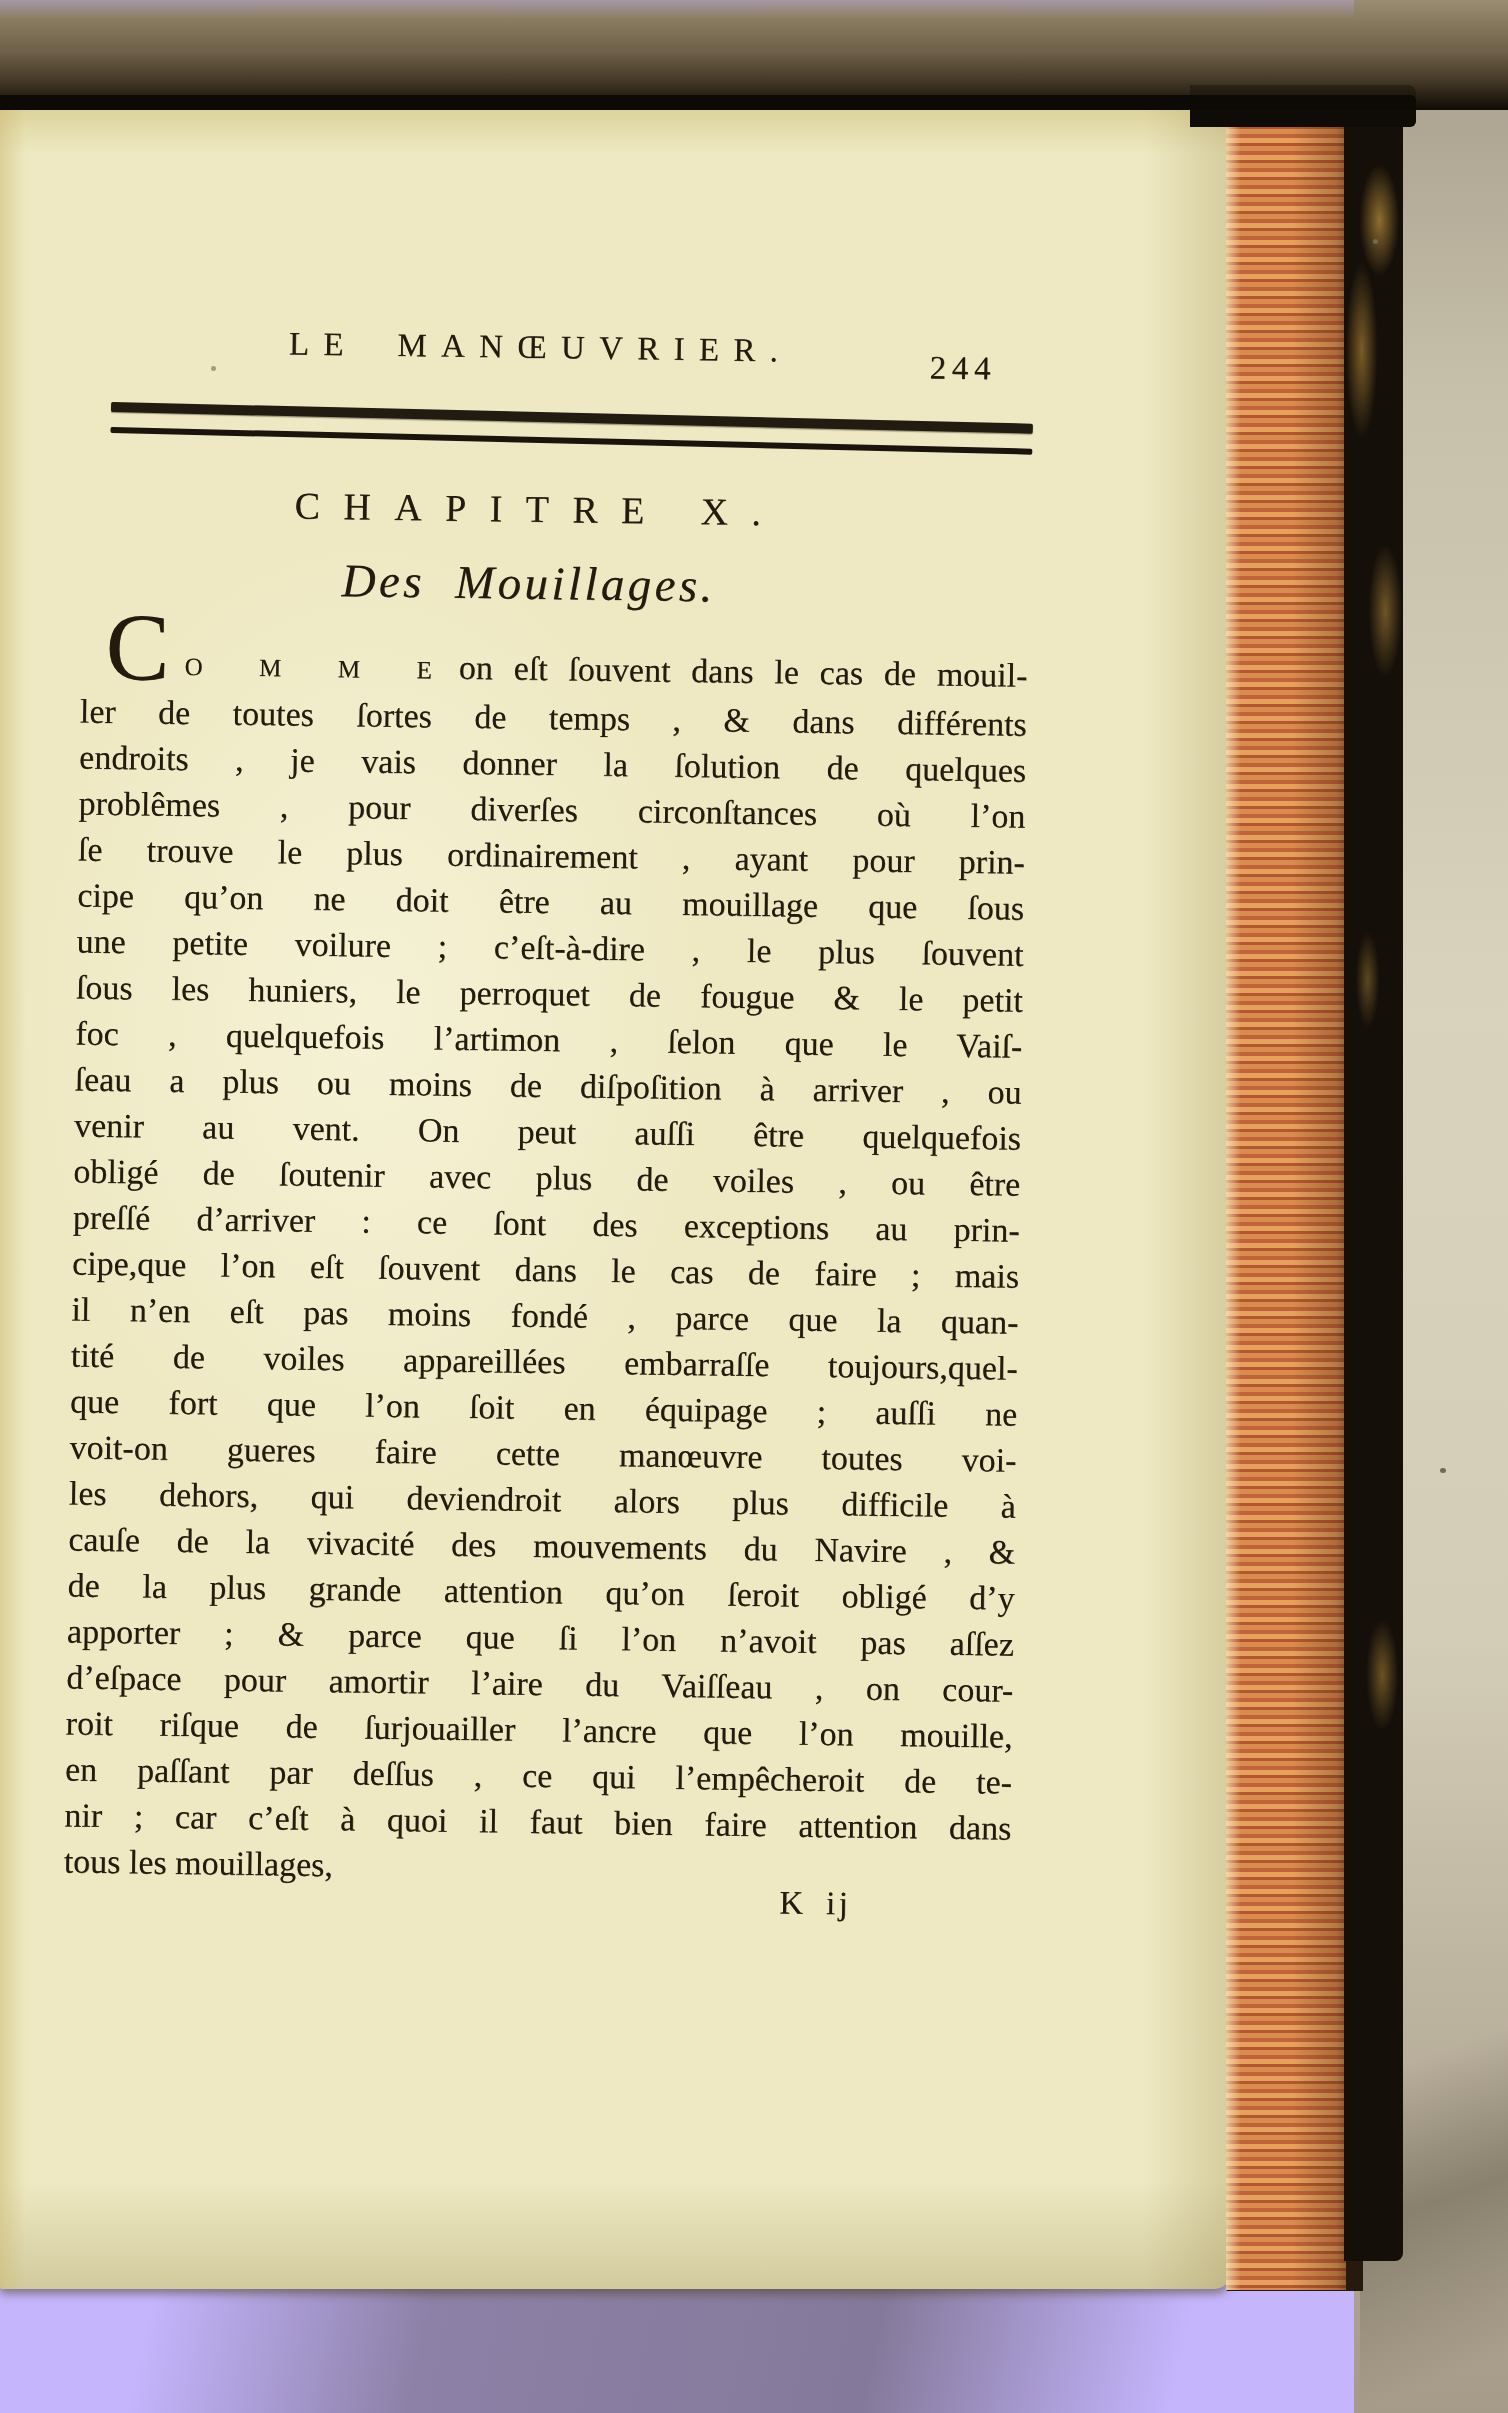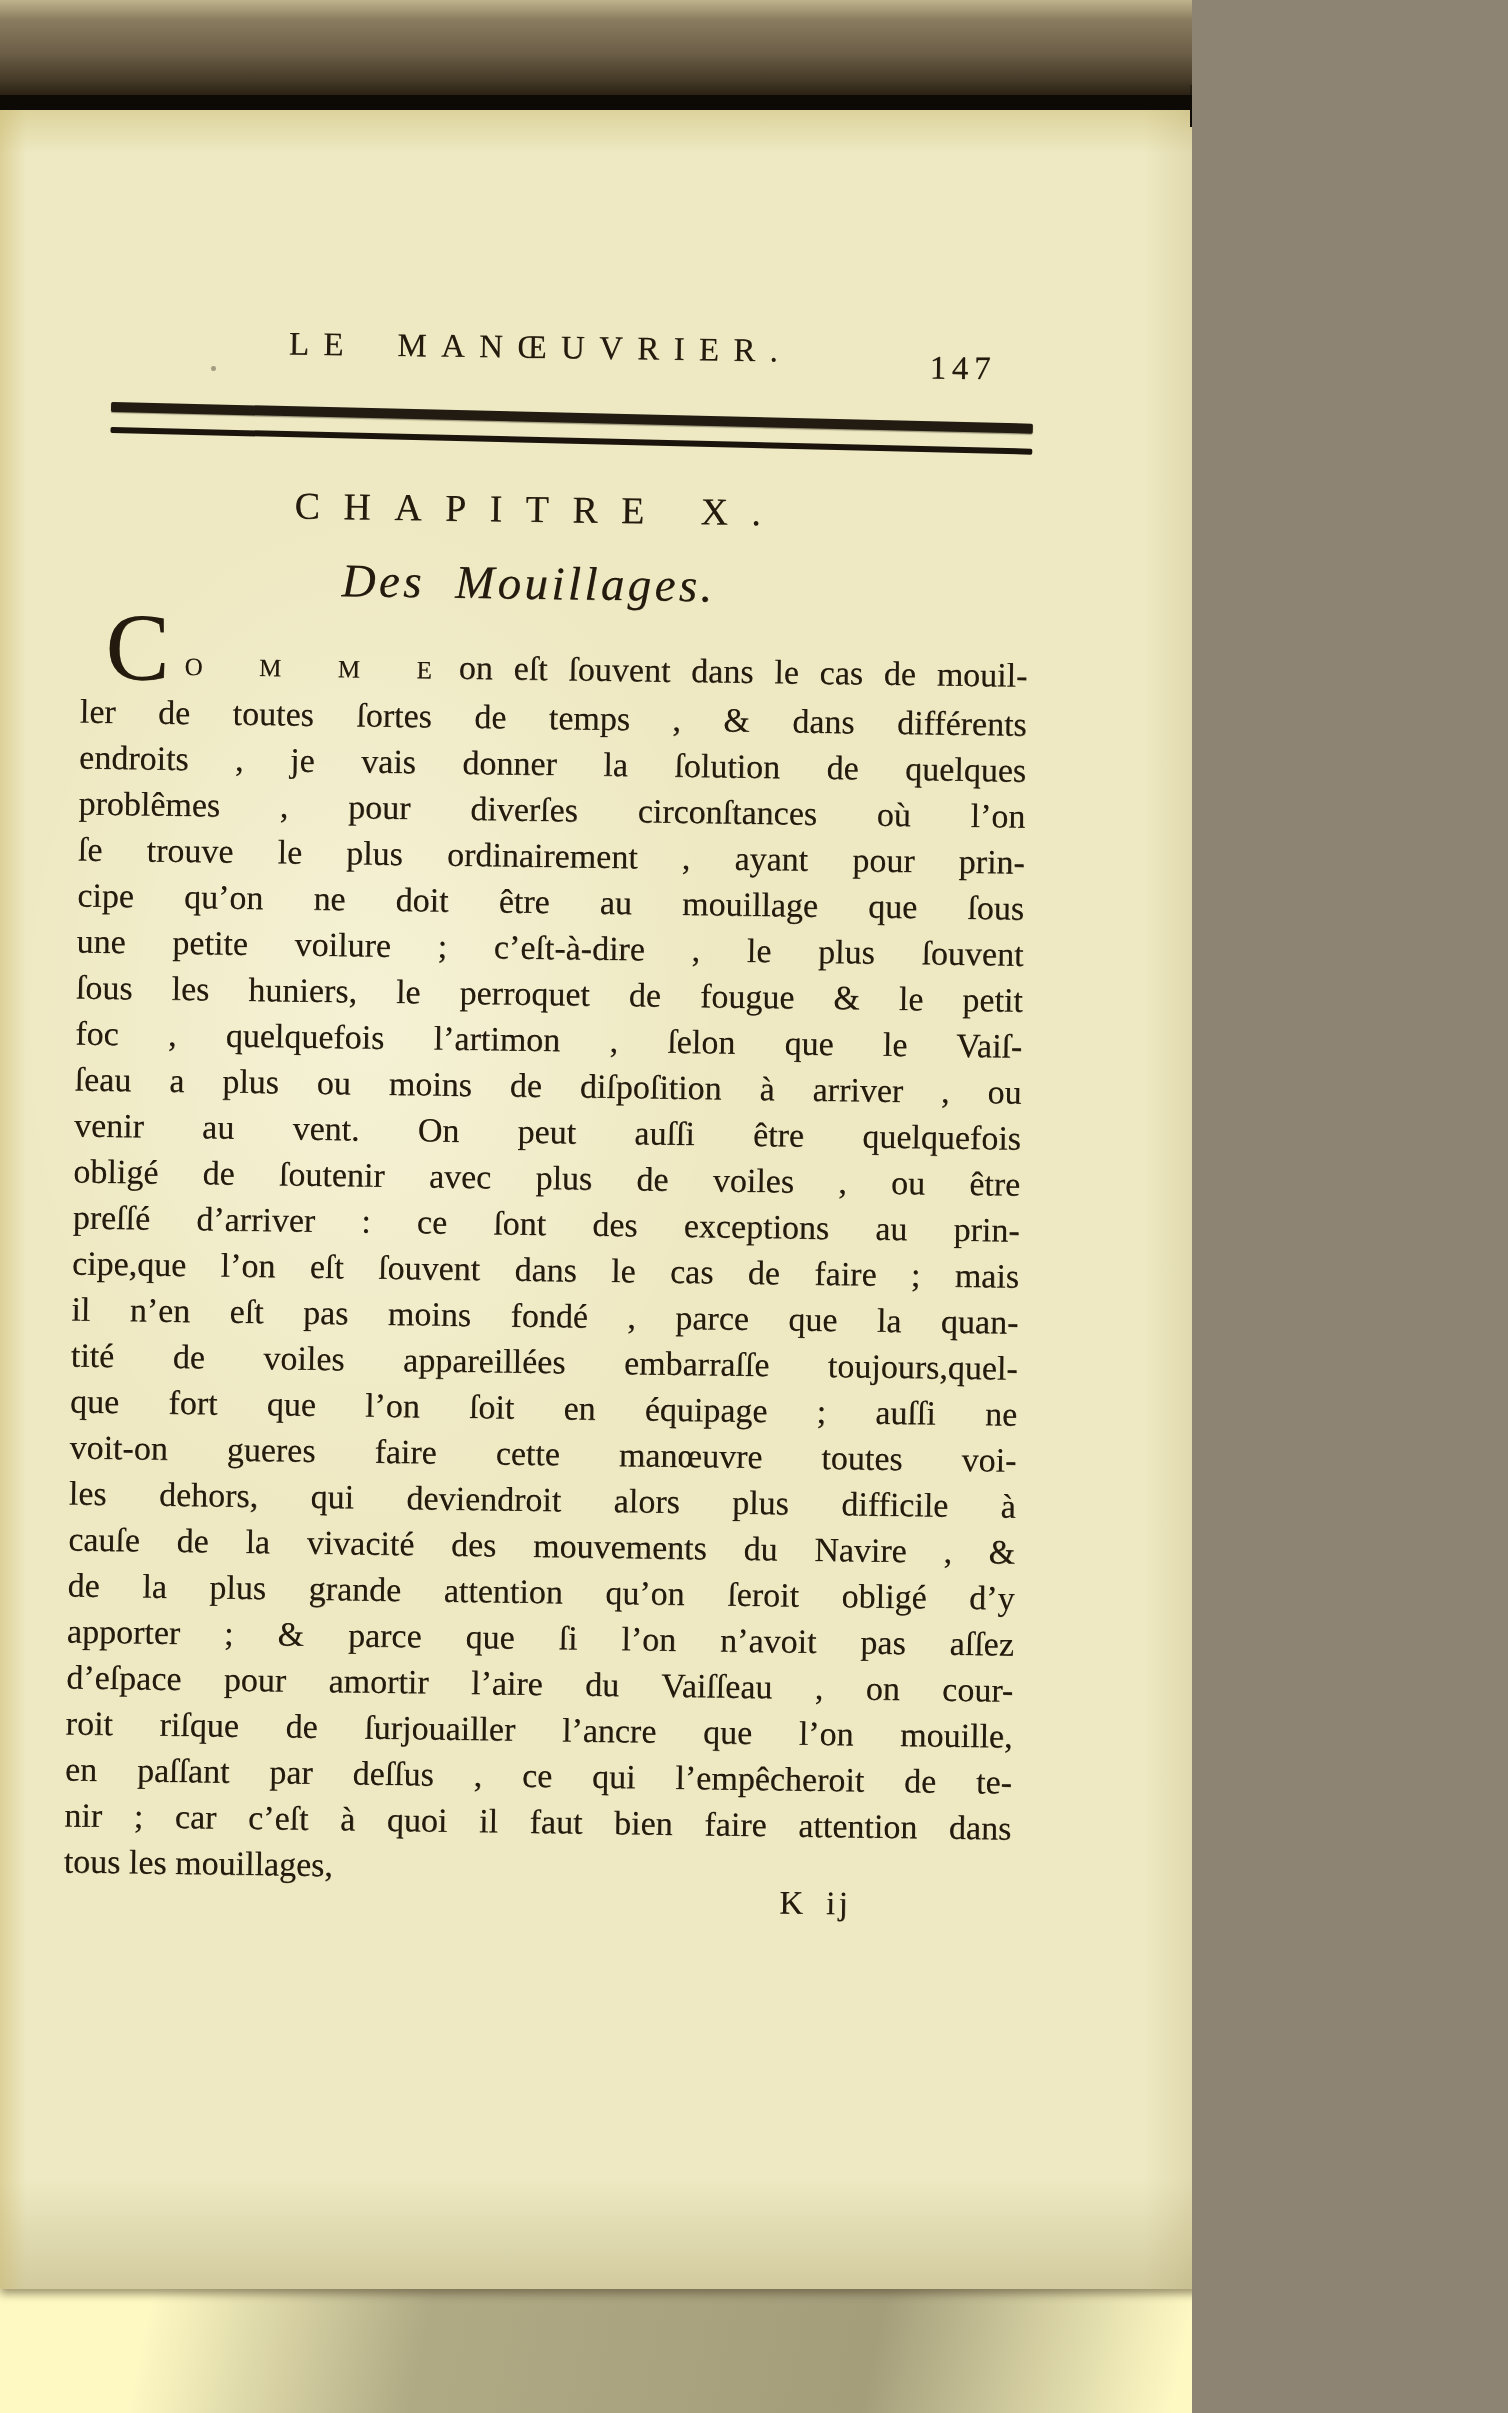--- a/index.html
+++ b/index.html
@@ -1,17 +1,17 @@
 <!DOCTYPE html>
 <html style="font-size:9.1px"><head>
 <meta charset="utf-8">
 <style>
   html,body{margin:0;padding:0;background:#8d8474;}
-  #screen{position:relative;width:1192px;height:2413px;overflow:hidden;
-          background:#fef9c3;font-family:"Liberation Serif","DejaVu Serif",serif;}
+  #screen{position:relative;width:1508px;height:2413px;overflow:hidden;
+          background:#c4b5fd;font-family:"Liberation Serif","DejaVu Serif",serif;}
 
   
   .bg-right{position:absolute;left:1354px;top:0;width:154px;height:2413px;
     background:linear-gradient(to bottom,#a49b89 0%,#c6bfa9 16%,#d9d3bd 42%,#d3ccb6 68%,#b5ab98 88%,#a59b88 100%);}
   .right-shadow{position:absolute;left:1360px;top:1971px;width:149px;height:442px;
     background:linear-gradient(160deg,rgba(0,0,0,0) 22%,rgba(74,64,48,0.38) 52%,rgba(74,64,48,0.18) 70%,rgba(0,0,0,0) 88%);}
   .top-band{position:absolute;left:0;top:0;width:1508px;height:110px;
     background:linear-gradient(to bottom,#90826494 0%,#8a7c5f 18%,#6d5f48 48%,#433826 74%,#1b140b 94%,#0e0a05 100%);}
   .top-band-edge{position:absolute;left:0;top:95px;width:1416px;height:15px;background:#0d0a05;border-radius:0 5.7px 3.4px 0;}
   .tabletop{position:absolute;left:0;top:2287px;width:1508px;height:127px;
@@ -92,21 +92,21 @@
   <div class="fore-edge-tip"></div>
   <div class="fore-edge"></div>
   <div class="board"></div>
   <div class="board-top-corner"></div>
   <div class="top-band-edge"></div>
 
   <div class="page-content">
 
     <div class="running-header">LE MANŒUVRIER.</div>
 
-    <div class="page-number">147</div>
+    <div class="page-number">244</div>
 
     <div class="rule">
       <div class="rule-bar-1"></div>
       <div class="rule-bar-2"></div>
     </div>
 
     <div class="chapter-heading">CHAPITRE X.</div>
 
     <div class="chapter-subtitle">Des Mouillages.</div>
 

